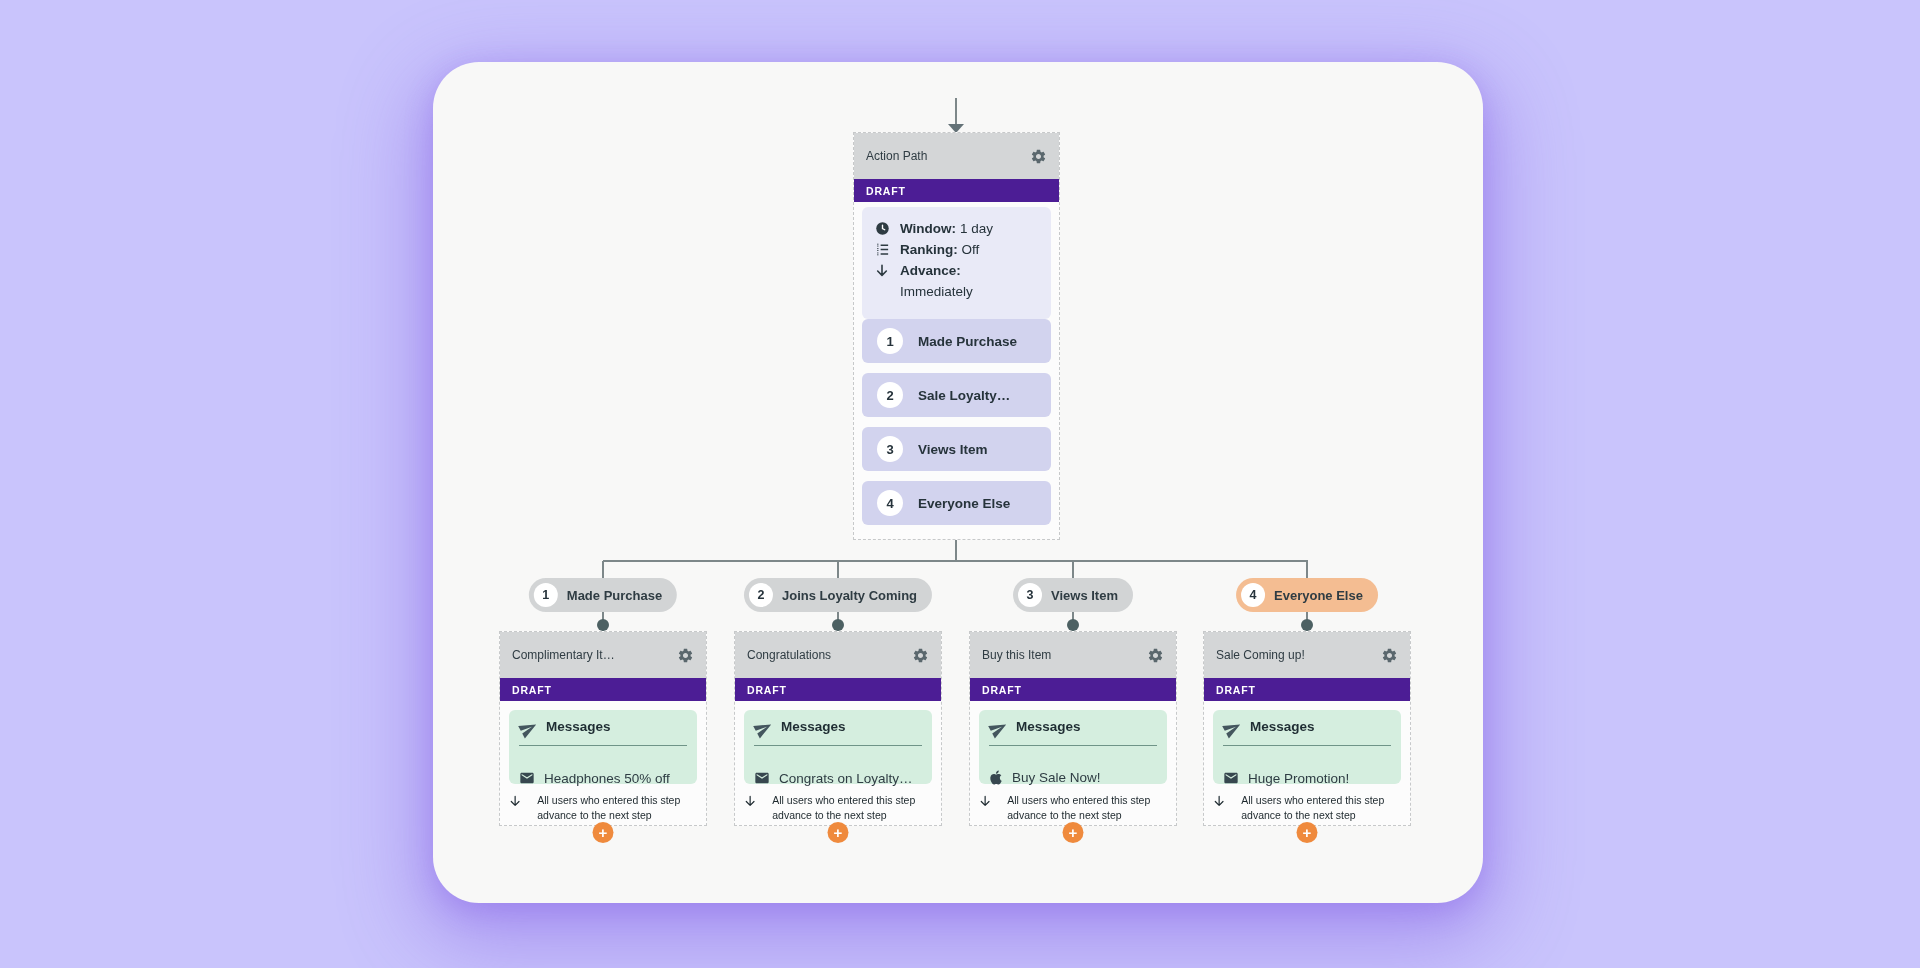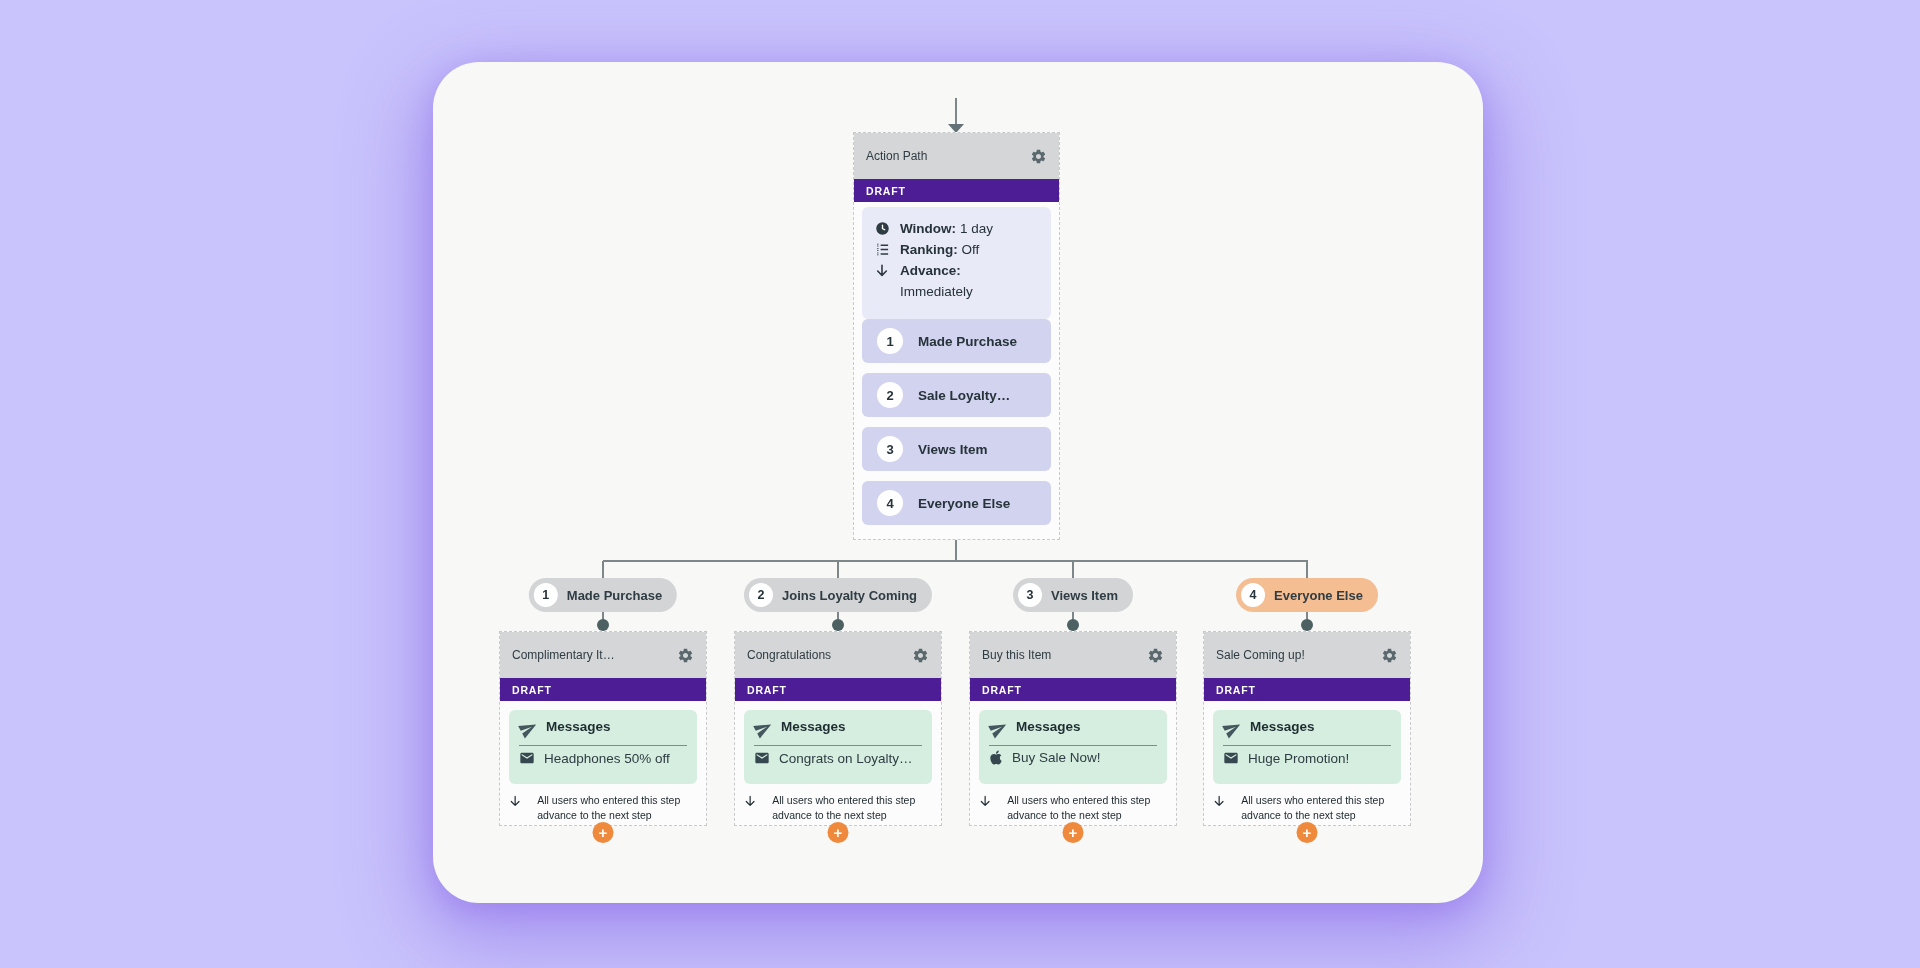--- a/index.html
+++ b/index.html
@@ -72,21 +72,21 @@
   .pill-label { font-size:13px; font-weight:bold; color:#2f3c43; }
   
   .card { width:208px; height:195px; top:569px; overflow:visible; }
   .msg-box {
     margin:9px 9px 0; height:74px; background:#d5eedf; border-radius:6px;
     padding:9px 10px 0; cursor:pointer;
   }
   .msg-head { display:flex; align-items:flex-start; gap:8px; height:20px; }
   .msg-head .section-label { font-size:13.5px; font-weight:bold; color:#1f2d33; }
   .msg-divider { margin-top:6px; border-top:1px solid #6f9488; }
-  .msg-row { margin-top:4px; display:flex; align-items:center; gap:9px; }
+  .msg-row { margin-top:24px; display:flex; align-items:center; gap:9px; }
   .msg-row .msg-label { font-size:13.5px; color:#2e3c43; white-space:nowrap; overflow:hidden; }
   .msg-ic { flex:0 0 auto; display:flex; align-items:center; justify-content:center; }
   .note { margin:9px 9px 0 8px; display:flex; gap:15px; align-items:flex-start; }
   .note-text { font-size:10.5px; line-height:1.45; color:#1c272c; width:168px; }
   .plus-btn {
     position:absolute; left:50%; top:190px; transform:translateX(-50%);
     width:21px; height:21px; border-radius:50%; background:#ef8a3d;
     color:#ffffff; display:flex; align-items:center; justify-content:center;
     font-size:15px; font-weight:bold; line-height:1; cursor:pointer; z-index:5;
   }

